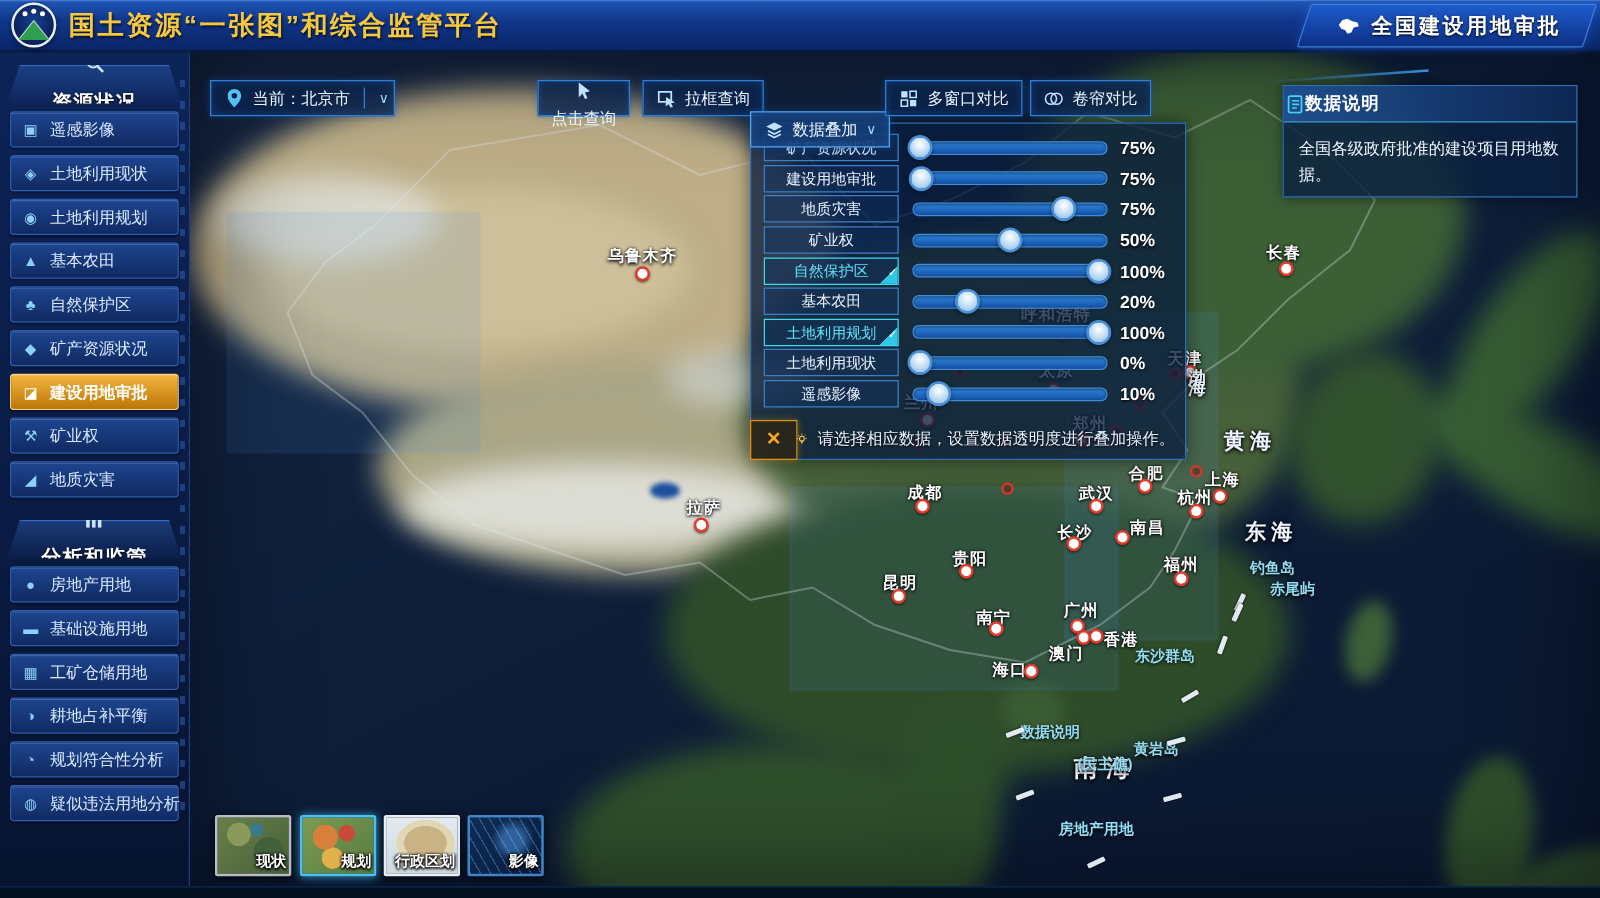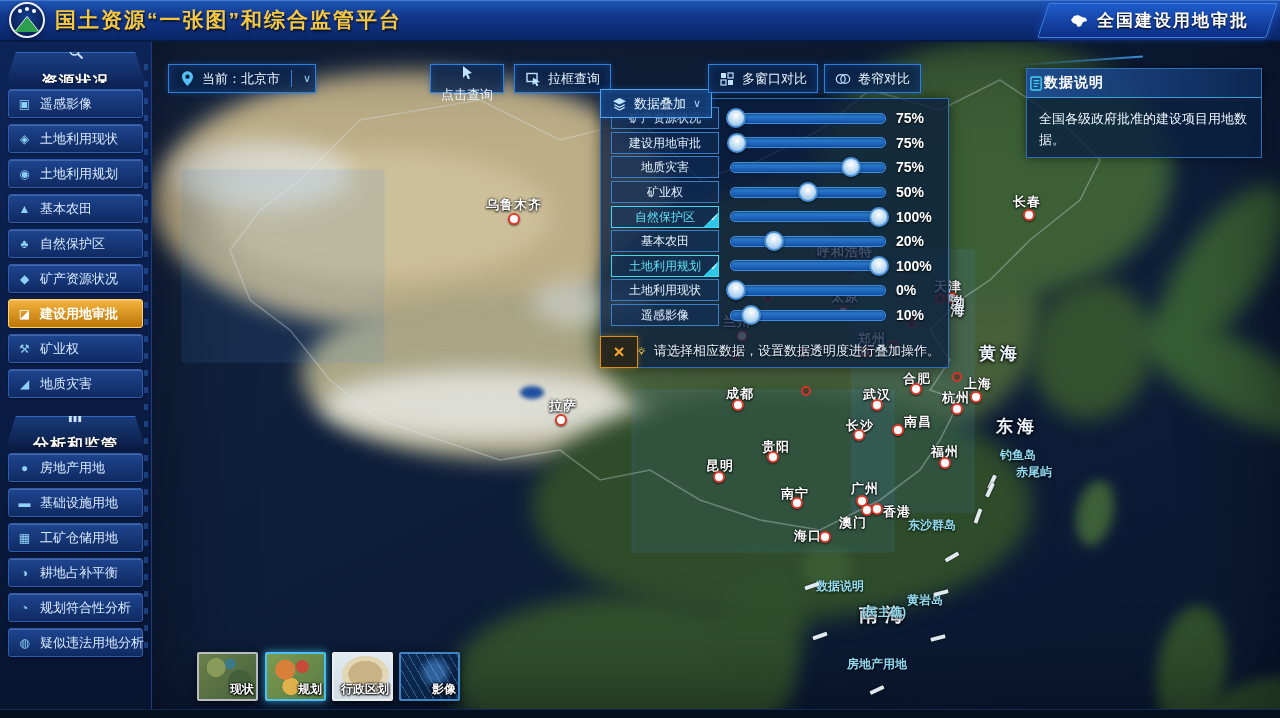--- a/index.html
+++ b/index.html
@@ -104,21 +104,21 @@
   .info-panel{position:absolute;left:874px;top:28px;width:234px;height:88px;z-index:11;
     background:rgba(10,32,64,.82);border:1px solid #2f6fb8;box-shadow:0 0 10px rgba(0,0,0,.5);}
   .info-panel::before{content:"";position:absolute;top:-9px;left:-14px;width:130px;height:2px;
     background:linear-gradient(90deg,transparent,#3a8fd8);transform:rotate(-4deg);}
   .info-header{height:28px;display:flex;align-items:center;gap:0;padding:0 2px;
     background:linear-gradient(90deg,rgba(32,84,156,.85),rgba(18,48,105,.5));
     border-bottom:1px solid #3aa0d8;color:#fff;font-weight:bold;font-size:14px;letter-spacing:1px;}
   .info-body{padding:11px 12px;color:#eef6ff;font-size:13px;line-height:1.6;}
   
   .thumb{position:absolute;top:612px;width:57px;height:45px;border:2px solid;border-radius:2px;
-    box-shadow:0 2px 7px rgba(0,0,0,.65);cursor:pointer;z-index:12;margin-left:25px;}
+    box-shadow:0 2px 7px rgba(0,0,0,.65);cursor:pointer;z-index:12;}
   .thumb .lbl{position:absolute;right:2px;bottom:1px;color:#fff;font-size:12px;font-weight:bold;
     text-shadow:0 1px 2px #000,1px 0 2px #000,-1px 0 2px #000;}
   .thumb.status{border-color:#b9bdc2;background:
     radial-gradient(circle at 30% 30%,#8a9a5a 0 18%,transparent 19%),
     radial-gradient(circle at 72% 62%,#42603a 0 24%,transparent 25%),
     radial-gradient(circle at 55% 22%,#3a7a8a 0 11%,transparent 12%),
     linear-gradient(135deg,#69804a,#46603a);}
   .thumb.plan{border-color:#49c2f2;box-shadow:0 0 8px rgba(73,194,242,.7);background:
     radial-gradient(circle at 32% 35%,#d8803a 0 20%,transparent 21%),
     radial-gradient(circle at 62% 28%,#c84a38 0 13%,transparent 14%),

